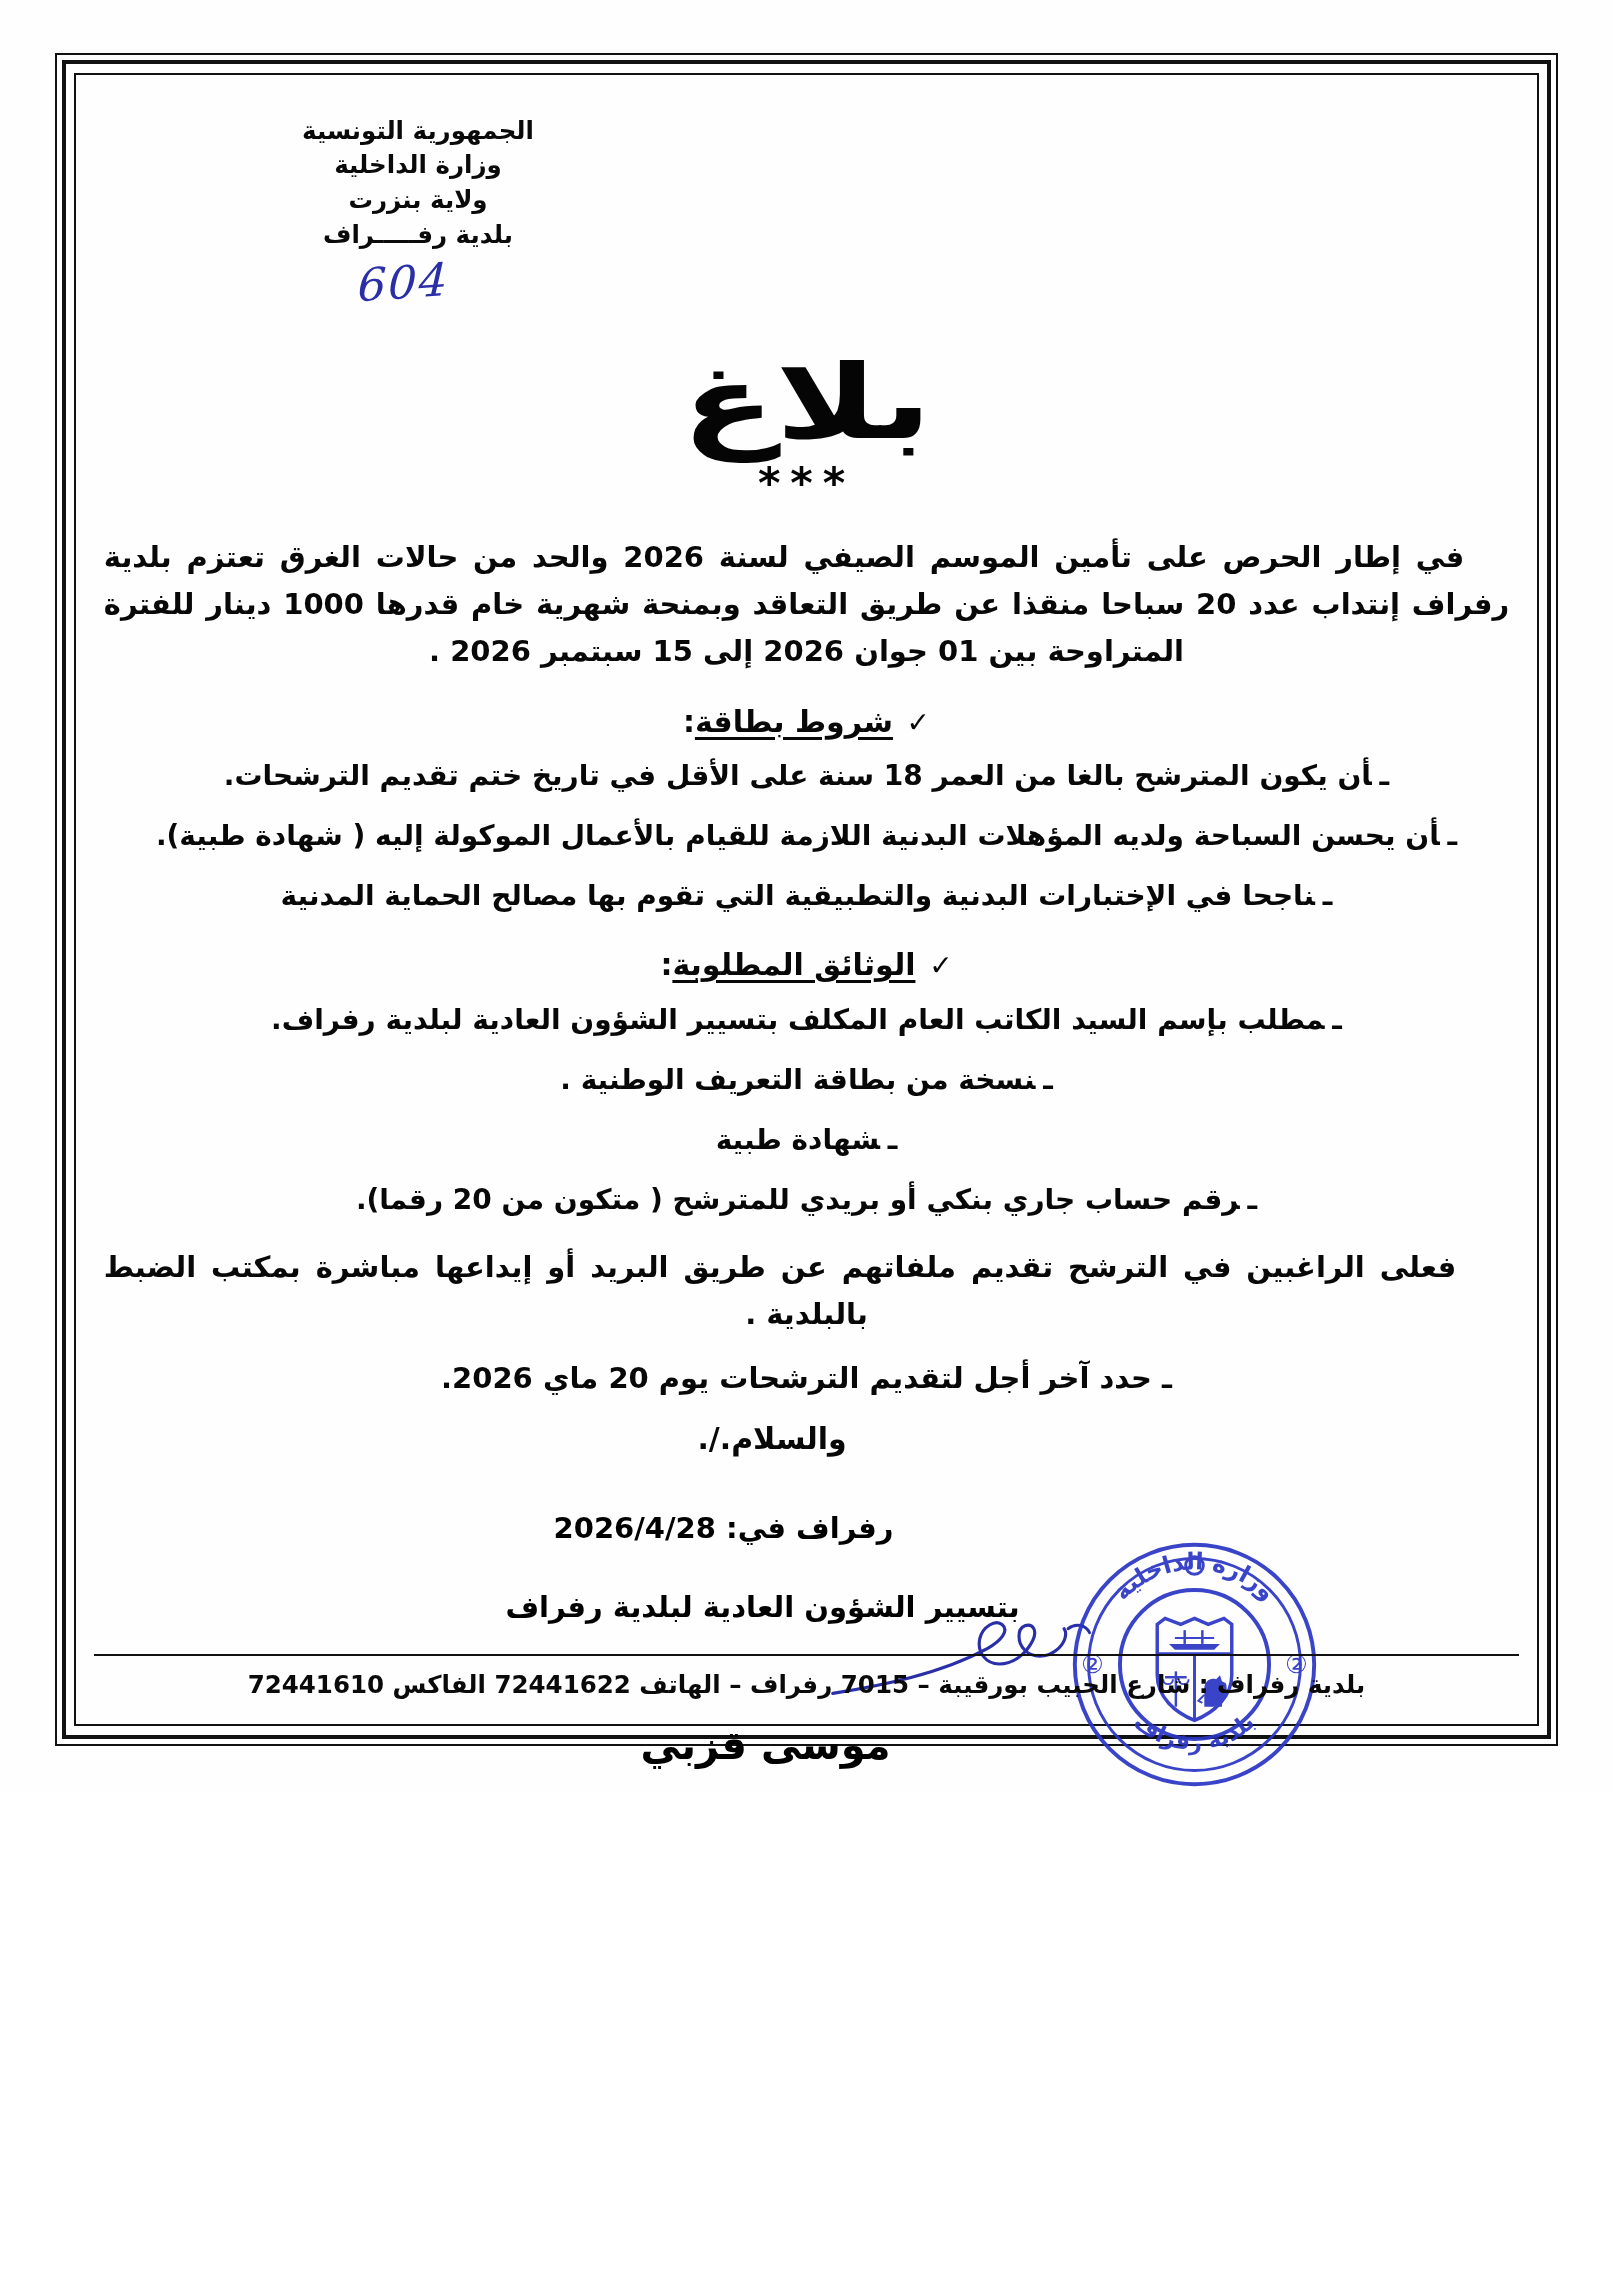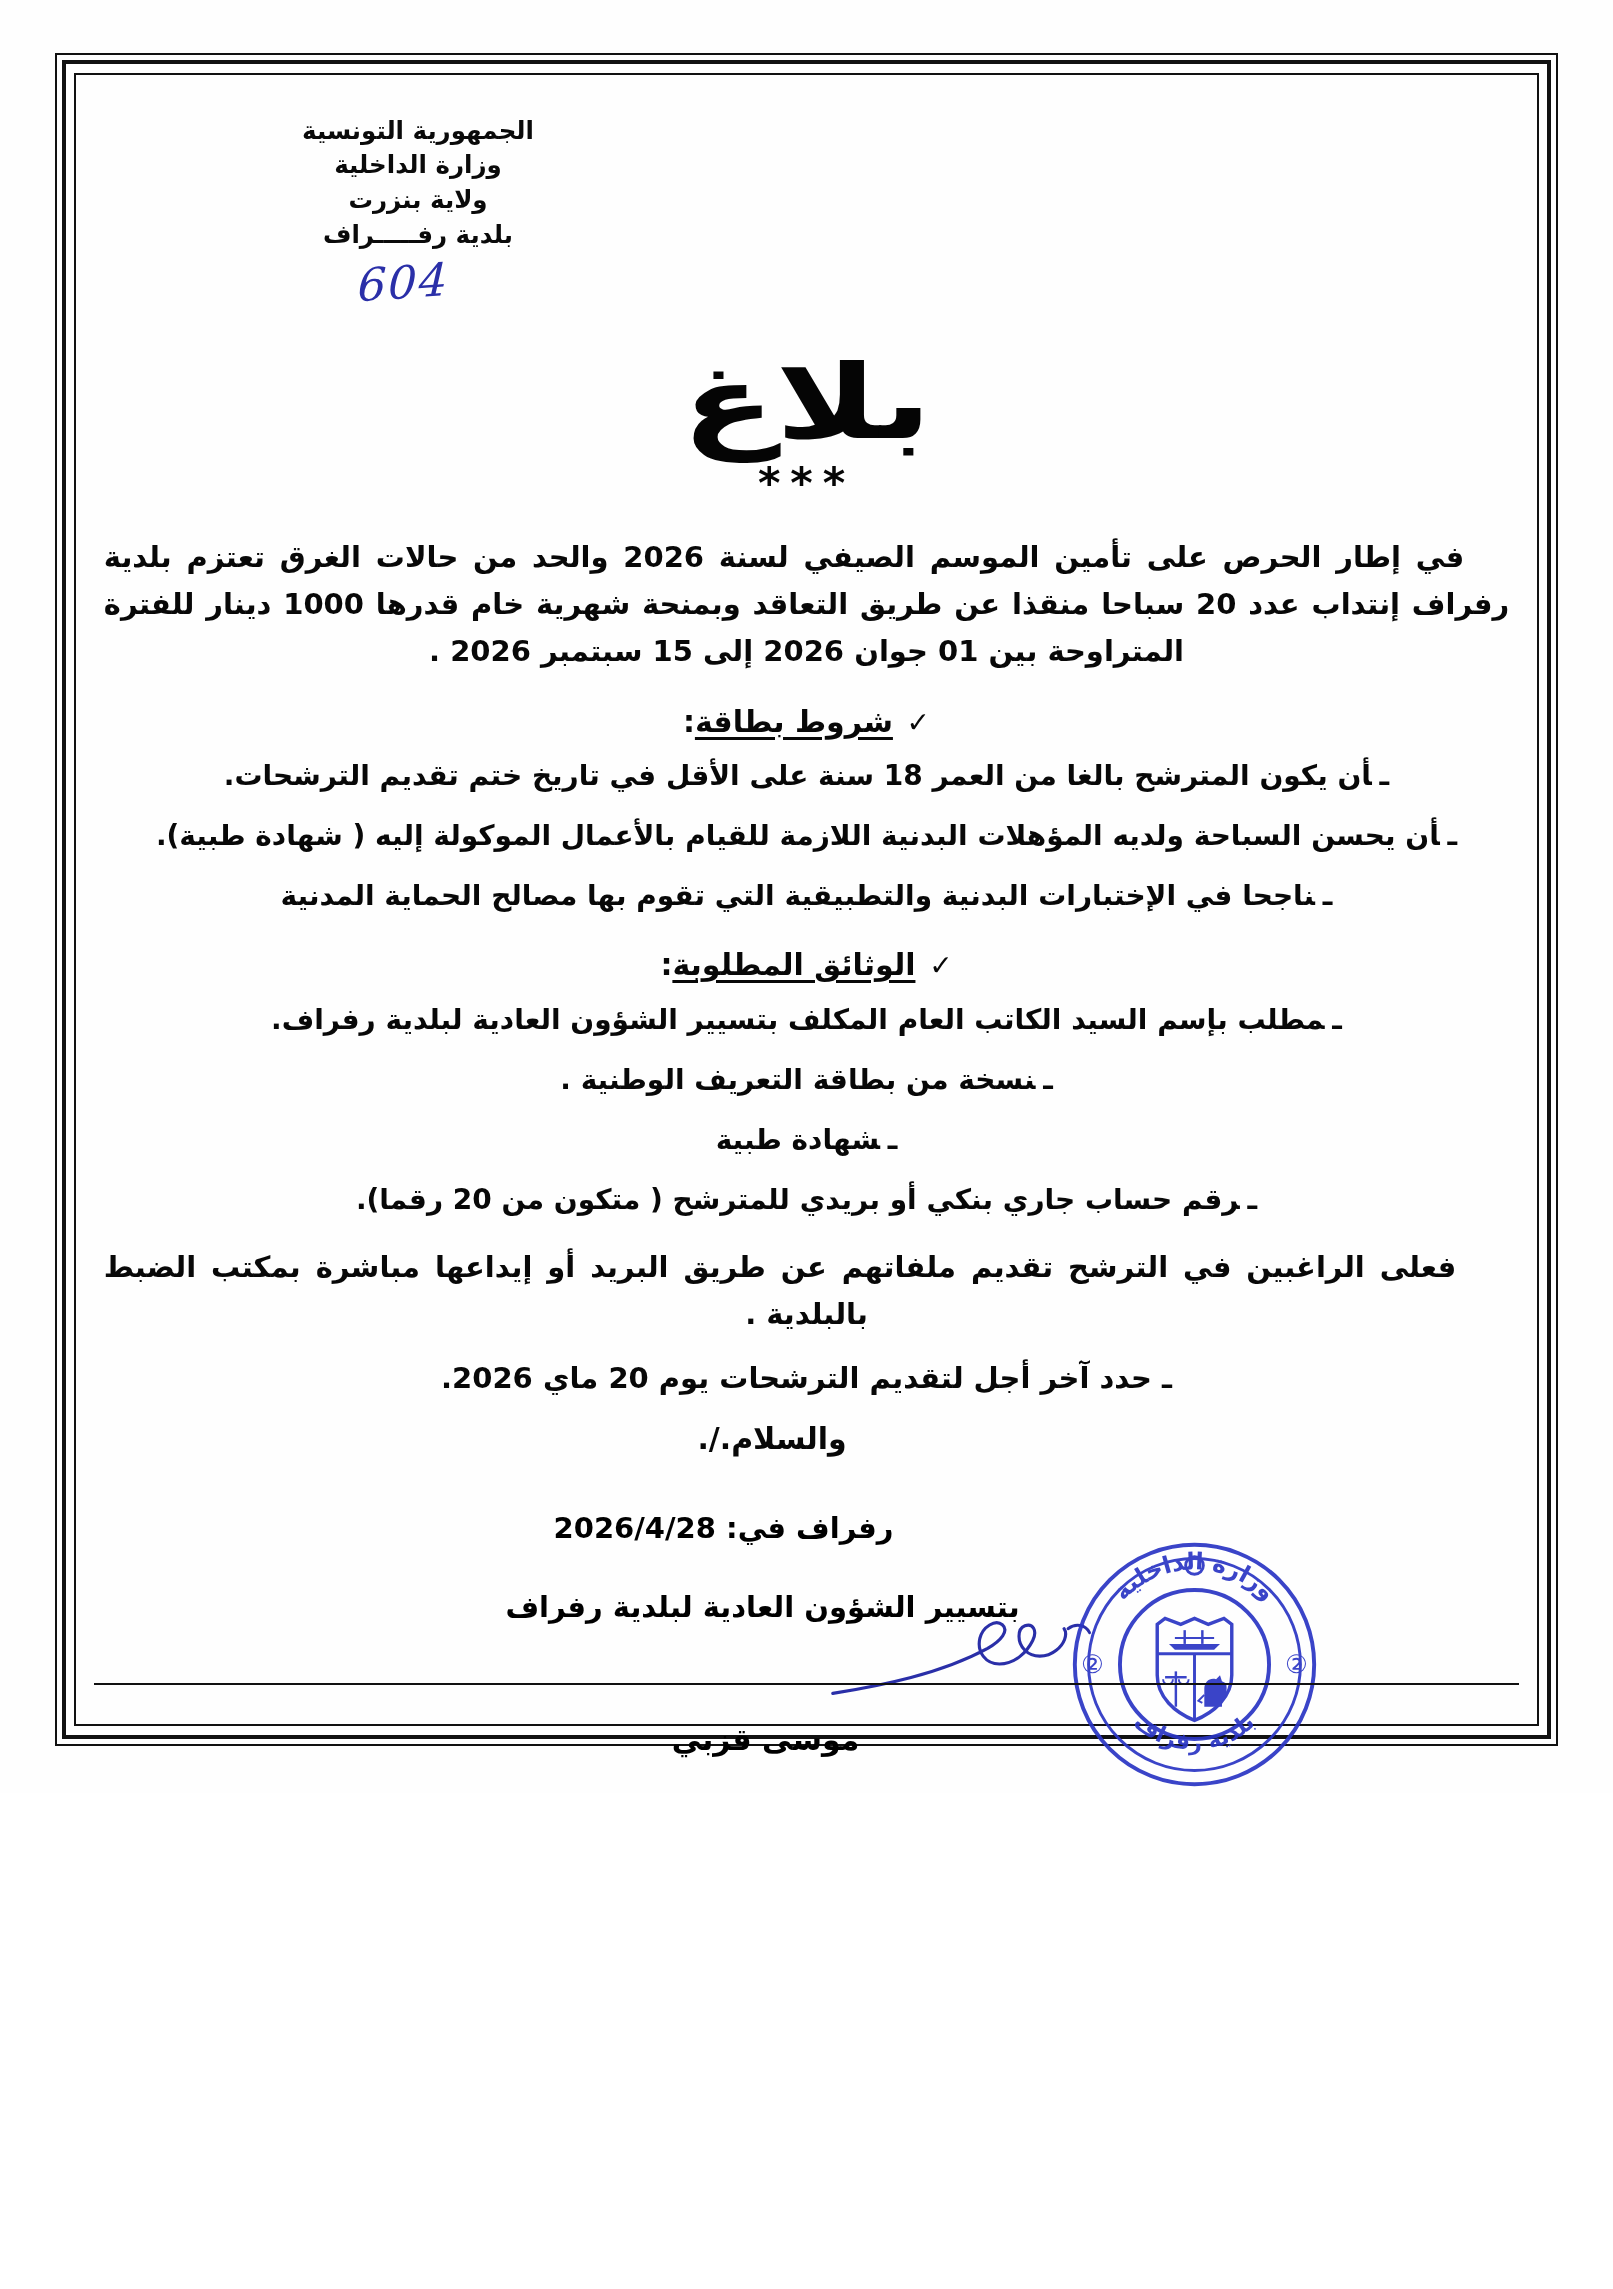--- a/index.html
+++ b/index.html
@@ -207,21 +207,21 @@
     margin-bottom: 41px;
     padding-right: 137px;
   }
   .sig-title {
     font-size: 29px;
     font-weight: bold;
     line-height: 1.45;
     padding-right: 59px;
   }
   .sig-name {
-    font-size: 30px;
+    font-size: 40px;
     font-weight: bold;
     margin-top: 94px;
     padding-right: 53px;
   }
 
   
   .sig-scribble {
     position: absolute;
     top: 98px;
     right: 402px;
@@ -376,16 +376,17 @@
         <circle cx="131" cy="30" r="9" fill="none" stroke="#2a35c4" stroke-width="3"></circle>
       </svg>
 
       <div class="sig-name">موسى قزبي</div>
     </div>
 
   </div>
 
   <div class="footer">
     <div class="footer-rule"></div>
+    <div class="footer-text">بلدية رفراف : شارع الحبيب بورقيبة – 7015  رفراف – الهاتف 72441622 الفاكس 72441610</div>
   </div>
 
 </div>
 
 
 </body></html>

